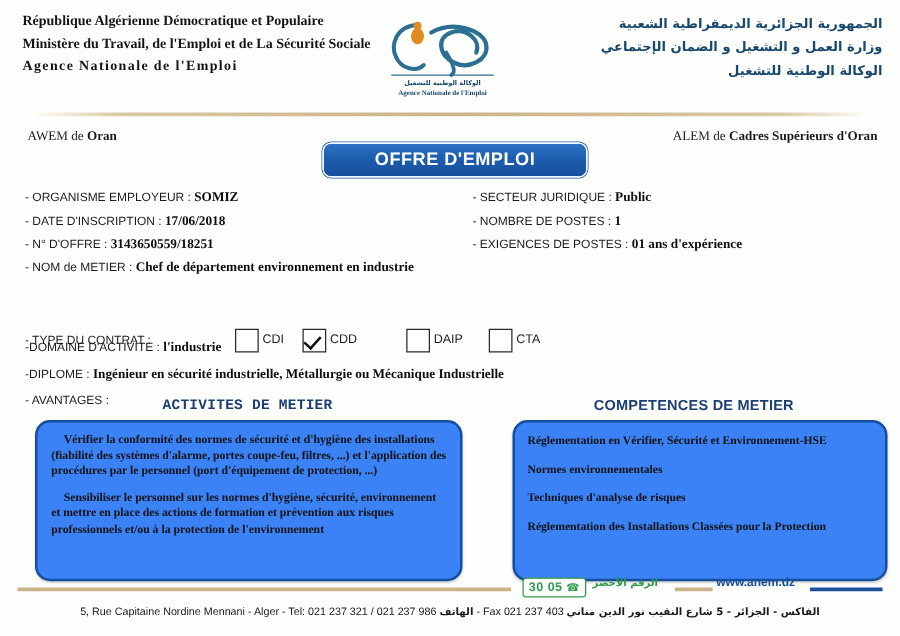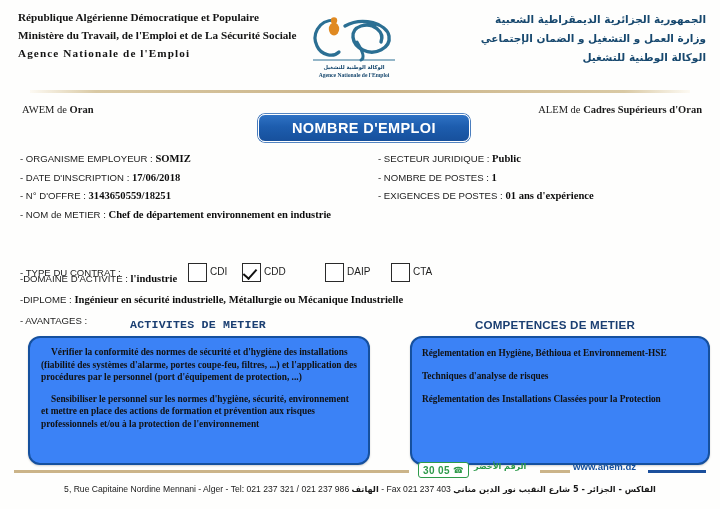--- a/index.html
+++ b/index.html
@@ -164,21 +164,21 @@
   <div class="awem">
     <span>AWEM de</span>
     <b>Oran</b>
   </div>
   <div class="alem">
     <span>ALEM de</span>
     <b>Cadres Supérieurs d'Oran</b>
   </div>
 
   <div class="banner">
-    <span>NOMBRE D'EMPLOI</span>
+    <span>OFFRE D'EMPLOI</span>
   </div>
 
   <div class="fields">
     <div class="col-l" id="col-left">
         <div class="f"><span>- ORGANISME EMPLOYEUR : </span><span class="v">SOMIZ</span></div>
         <div class="f"><span>- DATE D'INSCRIPTION : </span><span class="v">17/06/2018</span></div>
         <div class="f"><span>- N° D'OFFRE : </span><span class="v">3143650559/18251</span></div>
         <div class="f"><span>- NOM de METIER : </span><span class="v">Chef de département environnement en industrie</span></div>
       </div>
     <div class="col-r" id="col-right">
@@ -210,21 +210,22 @@
   <div class="sec-h right">COMPETENCES DE METIER</div>
 
   <div class="box left">
     <div class="inner" id="act-list">
         <p>Vérifier la conformité des normes de sécurité et d'hygiène des installations (fiabilité des systèmes d'alarme, portes coupe-feu, filtres, ...) et l'application des procédures par le personnel (port d'équipement de protection, ...)</p>
         <p>Sensibiliser le personnel sur les normes d'hygiène, sécurité, environnement et mettre en place des actions de formation et prévention aux risques professionnels et/ou à la protection de l'environnement</p>
       </div>
   </div>
   <div class="box right">
     <div class="inner" id="comp-list">
-        <p>Réglementation en Hygiène, Béthioua et Environnement-HSE</p>
+        <p>Réglementation en Vérifier, Sécurité et Environnement-HSE</p>
+        <p>Normes environnementales</p>
         <p>Techniques d'analyse de risques</p>
         <p>Réglementation des Installations Classées pour la Protection</p>
       </div>
   </div>
 
   <div class="rule-seg-l"></div>
   <div class="rule-seg-m"></div>
   <div class="rule-seg-r"></div>
 
   <div class="badge">

